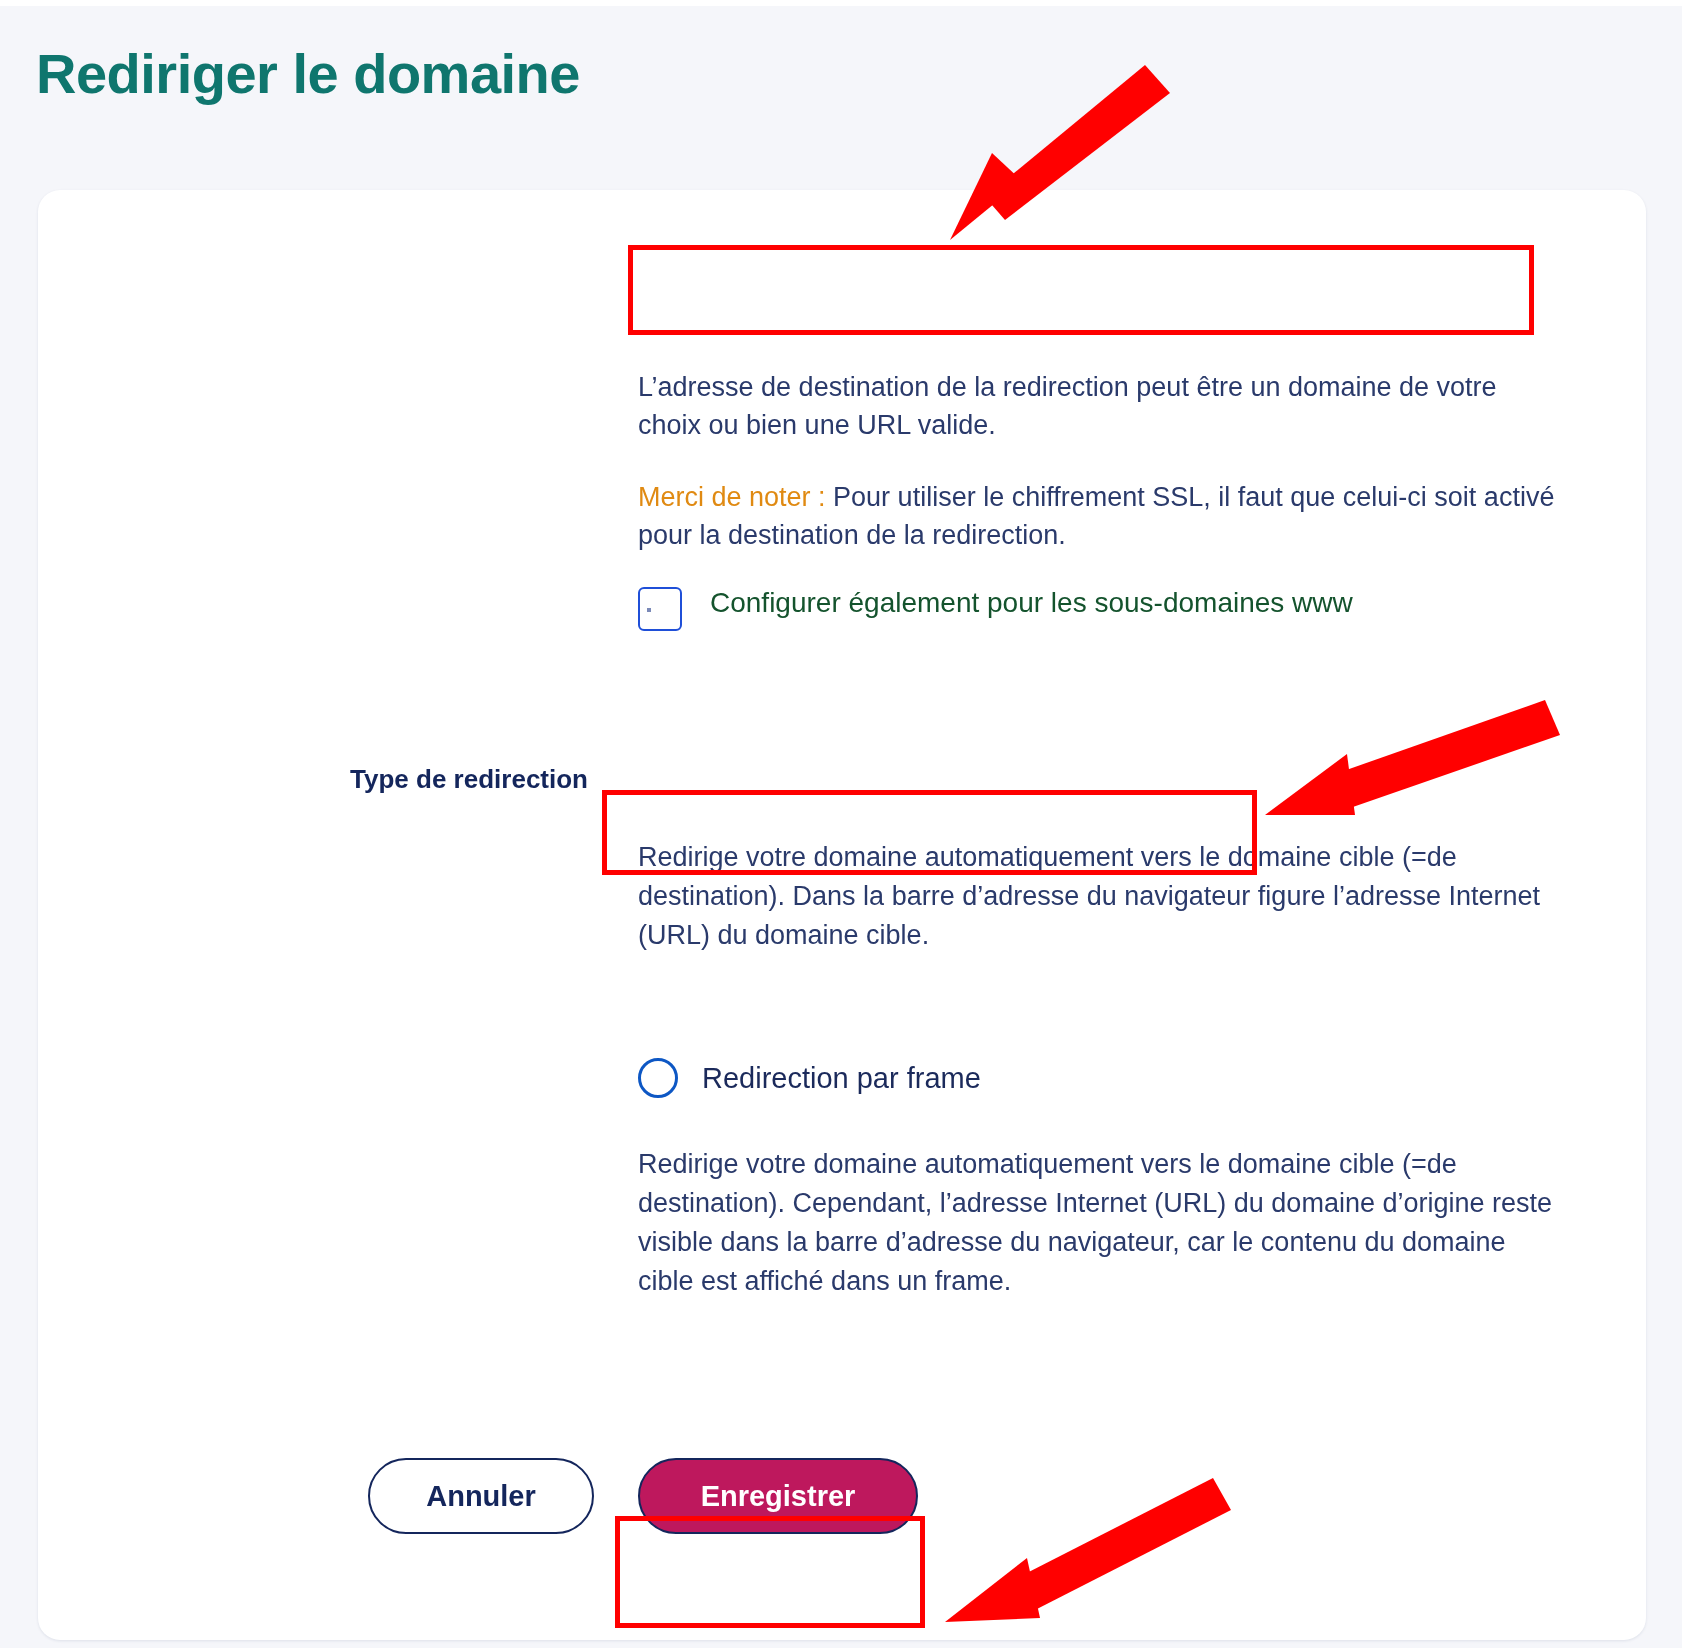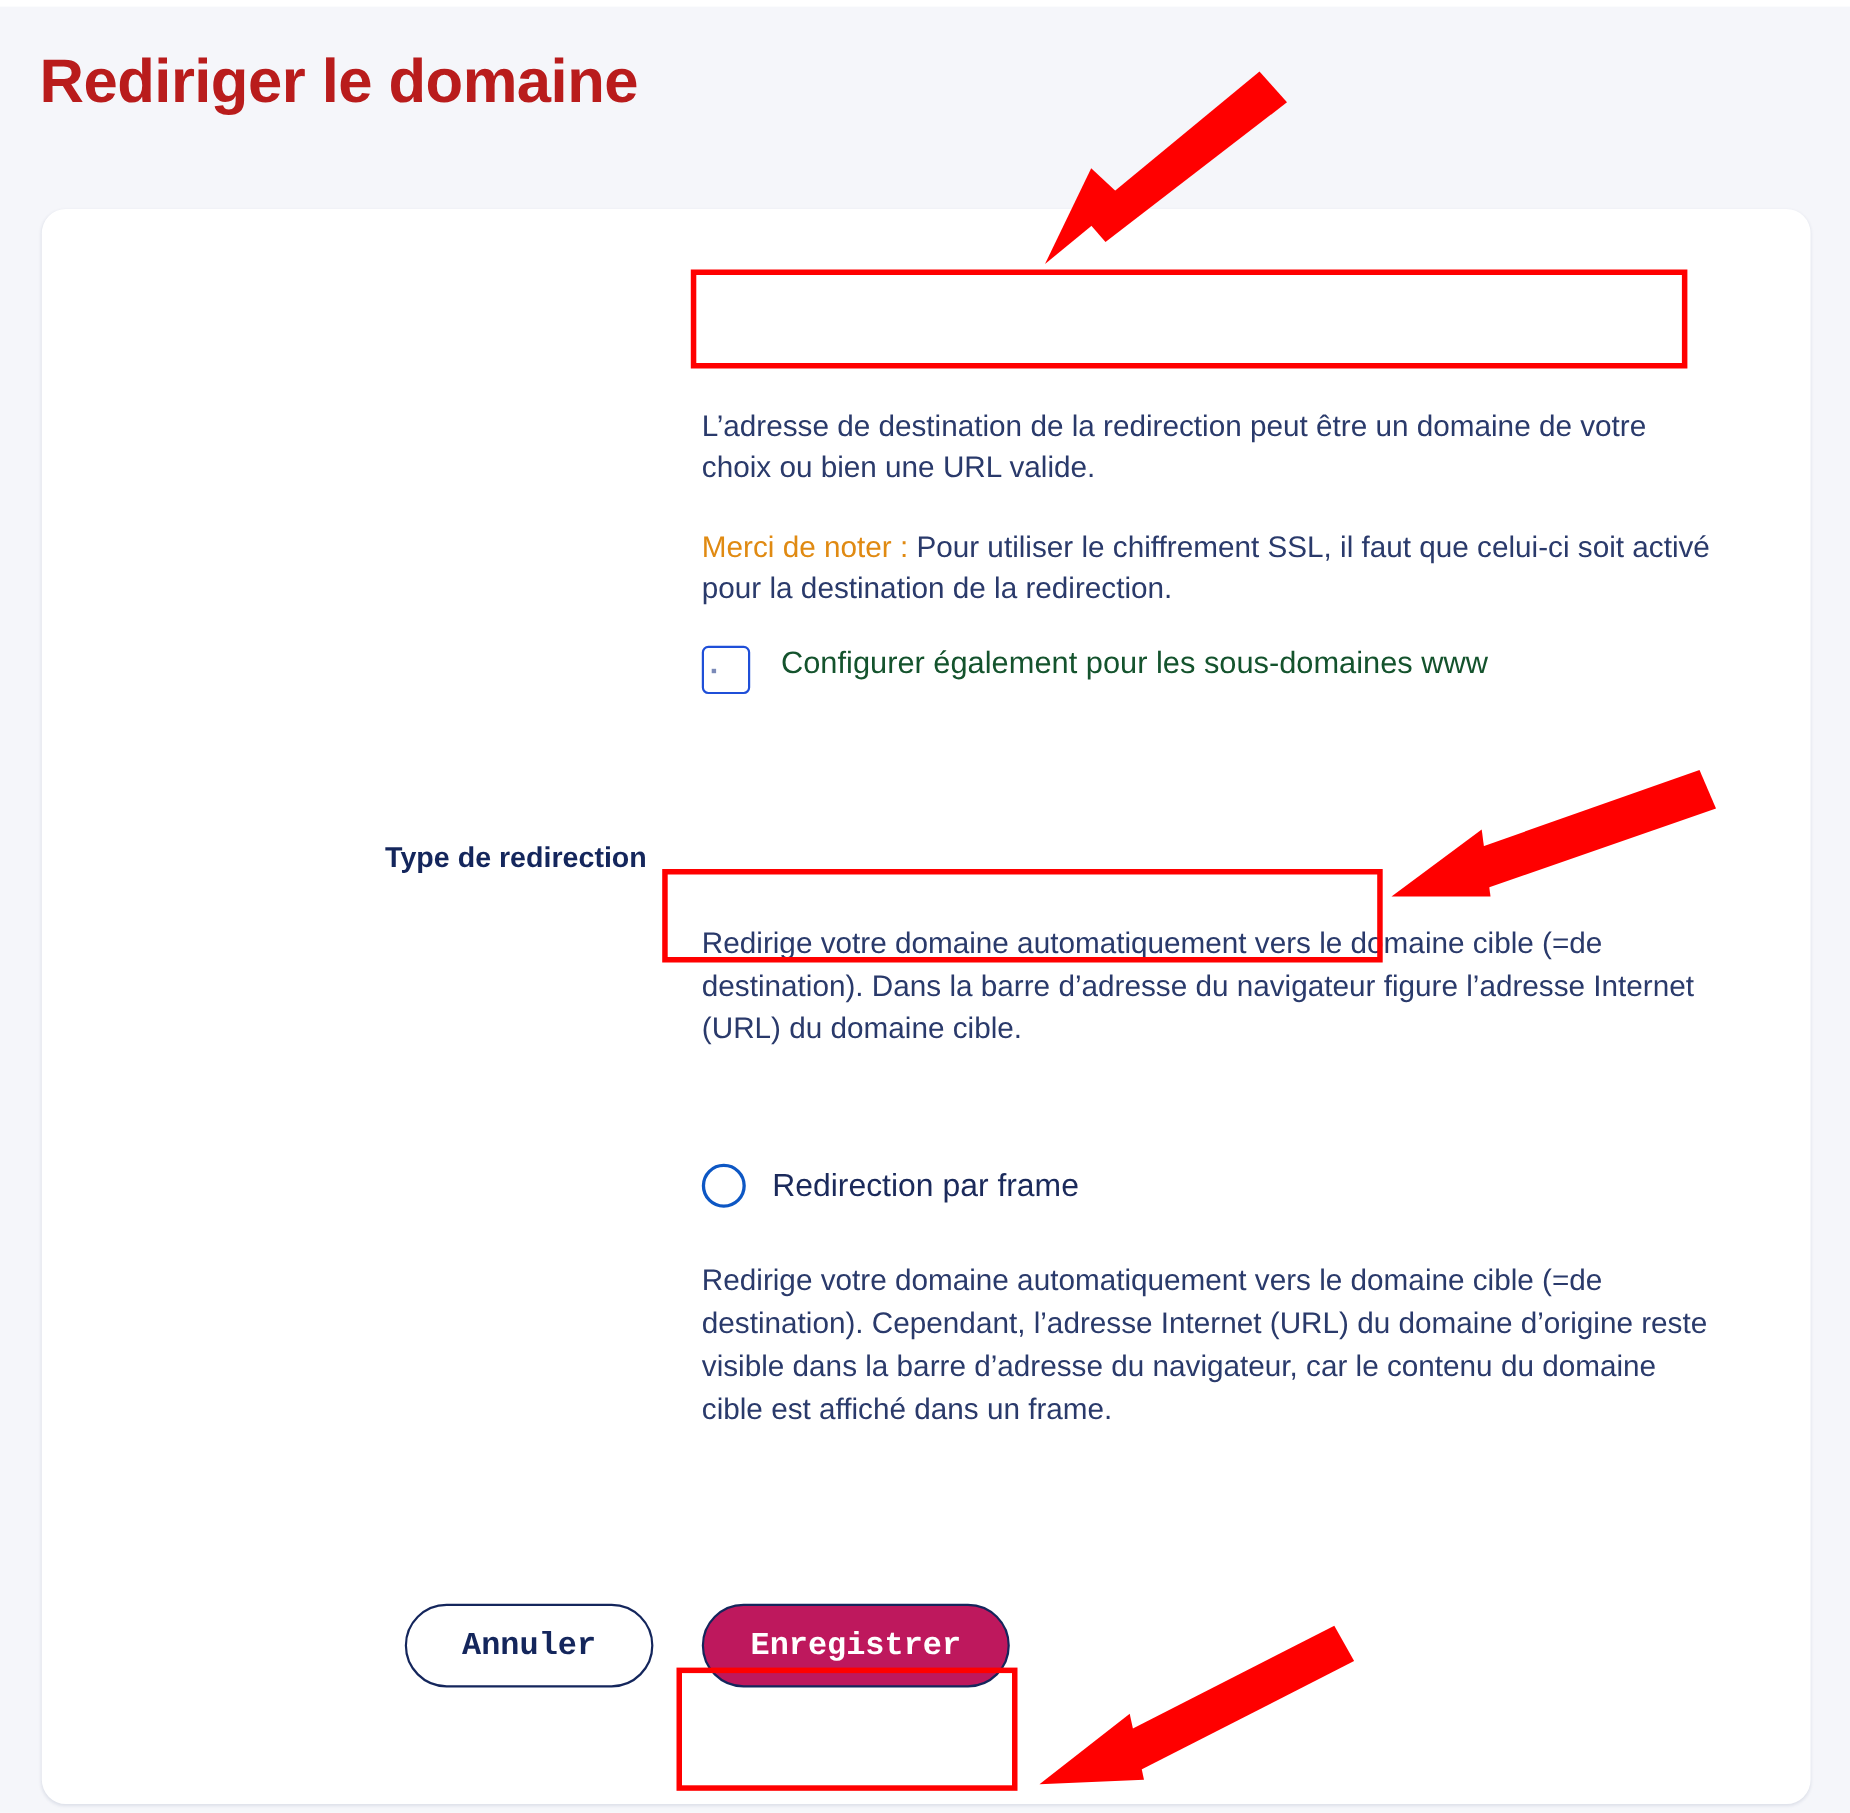--- a/index.html
+++ b/index.html
@@ -29,21 +29,21 @@
     height: 6px;
     background: #ffffff;
   }
   .page-title {
     position: absolute;
     left: 36px;
     top: 2px;
     font-size: 56px;
     font-weight: 700;
     letter-spacing: -0.5px;
-    color: #b91c1c;
+    color: #0f766e;
     line-height: 1.2;
   }
   .card {
     position: absolute;
     left: 38px;
     top: 190px;
     width: 1608px;
     height: 1450px;
     background: #ffffff;
     border-radius: 22px;
@@ -183,21 +183,21 @@
   }
   .btn-row {
     position: absolute;
     left: 330px;
     top: 1268px;
     display: flex;
     gap: 44px;
     align-items: center;
   }
   .btn {
-    font-family: Liberation Mono, monospace;
+    font-family: Liberation Sans, sans-serif;
     font-size: 29px;
     font-weight: 700;
     border-radius: 40px;
     cursor: pointer;
     box-sizing: border-box;
   }
   .btn-cancel {
     width: 226px;
     height: 76px;
     border: 2px solid #14265c;

